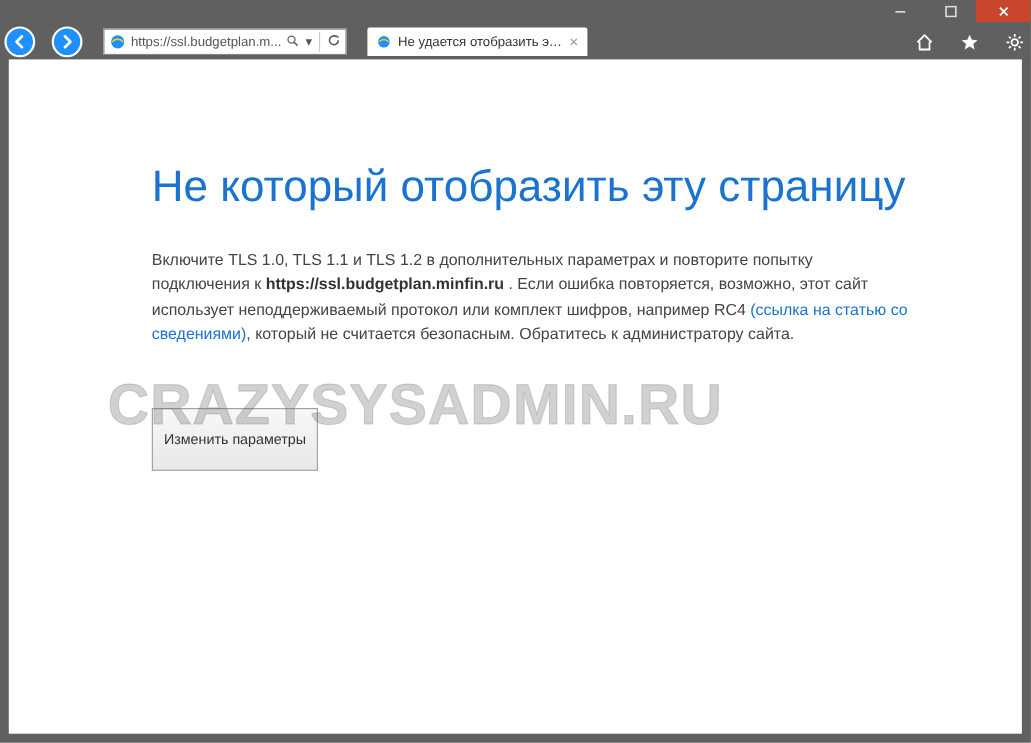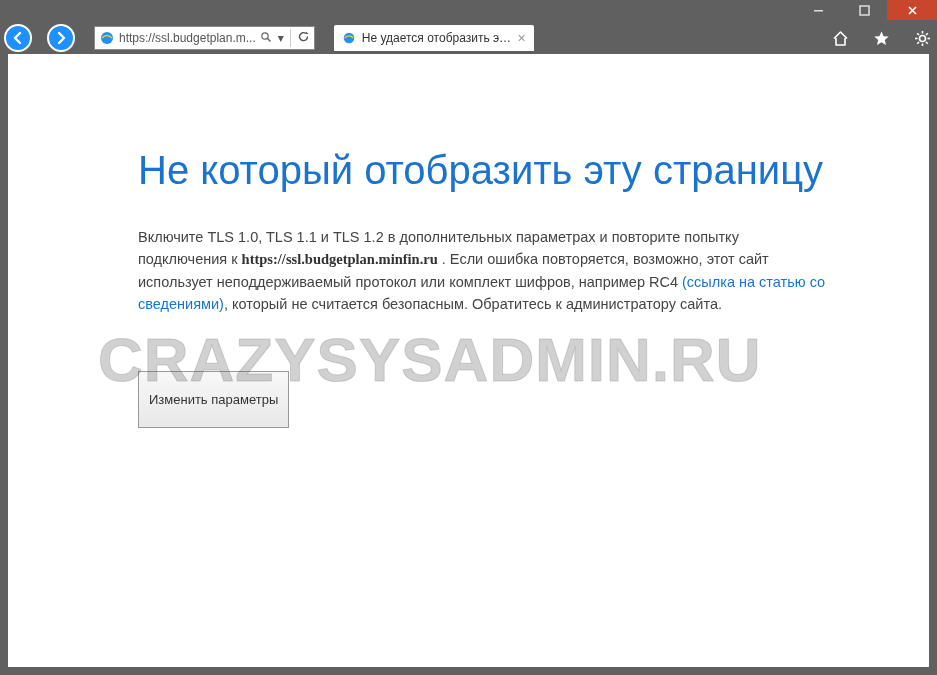--- a/index.html
+++ b/index.html
@@ -154,36 +154,36 @@
     color: #1a73cf;
     line-height: 1.3;
     margin-bottom: 30px;
   }
   .page-body {
     font-size: 14.5px;
     color: #444;
     line-height: 1.55;
     max-width: 720px;
   }
-  .page-body b { font-weight: 600; color: #333; font-family: Liberation Serif, serif; }
+  .page-body b { font-weight: 600; color: #333; }
   .page-body .link { color: #1a73cf; cursor: pointer; }
   .change-btn {
     margin-top: 55px;
     padding: 20px 10px;
     font-size: 13px;
     background: linear-gradient(#f8f8f8,#e8e8e8);
     border: 1px solid #999;
     color: #333;
     cursor: pointer;
   }
   .watermark {
     position: absolute;
-    top: 270px;
+    top: 284px;
     left: 90px;
-    font-size: 62px;
+    font-size: 52px;
     font-family: "Comic Sans MS", cursive, sans-serif;
     color: rgba(80,80,80,0.1);
     font-weight: bold;
     letter-spacing: 1px;
     pointer-events: none;
     white-space: nowrap;
     -webkit-text-stroke: 1px rgba(100,100,100,0.25);
     text-shadow: 0 0 1px rgba(100,100,100,0.2);
     text-align: right;
   }

